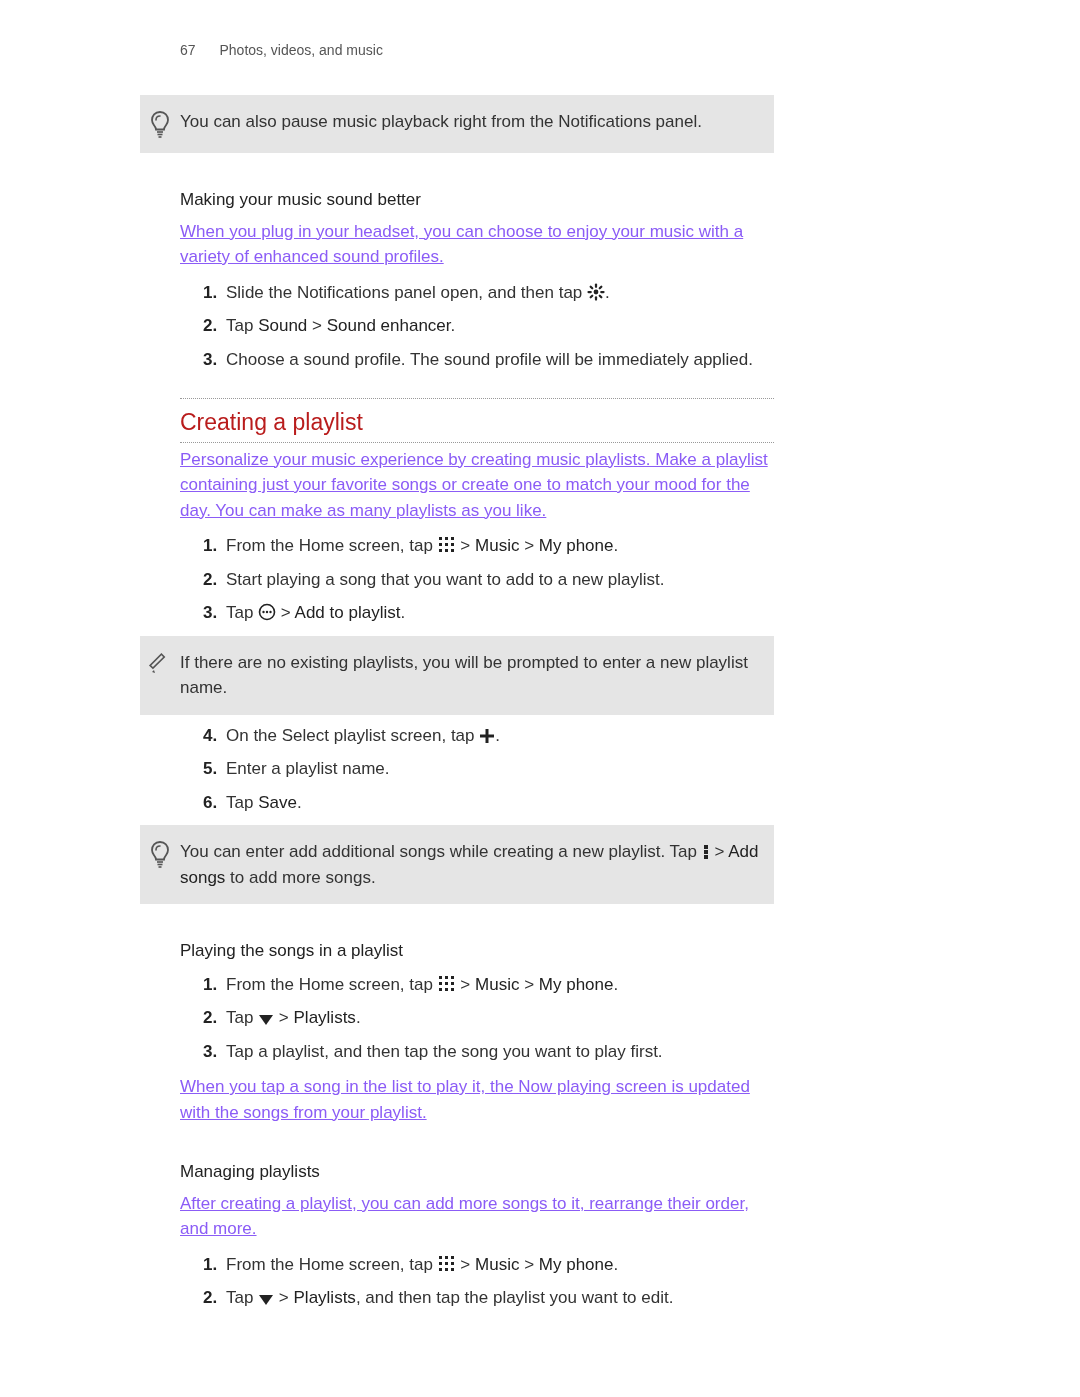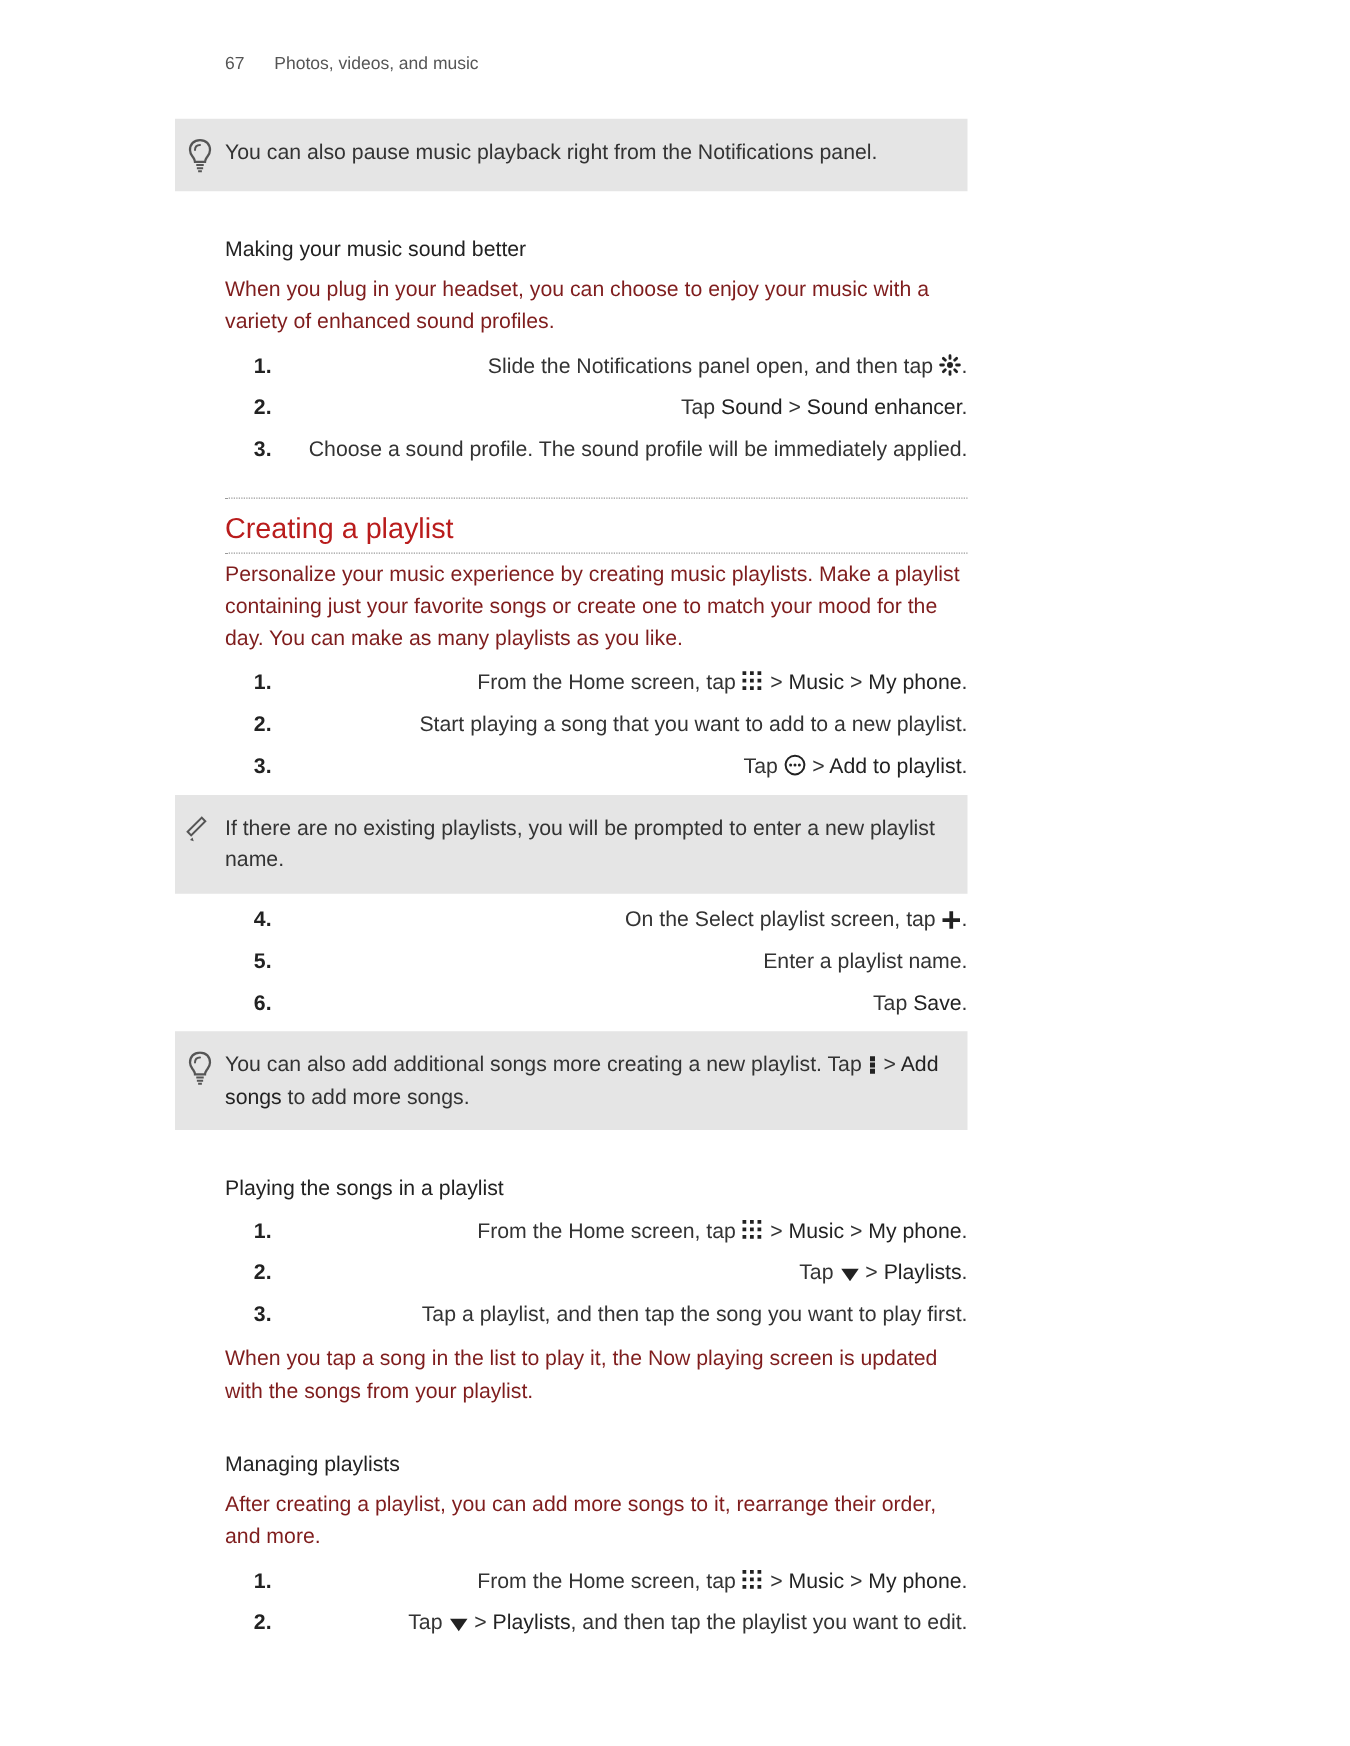--- a/index.html
+++ b/index.html
@@ -43,30 +43,30 @@
     color: #333;
   }
   .subheading {
     font-weight: 400;
     margin-top: 34px;
     margin-bottom: 6px;
     color: #222;
   }
   .para {
     margin: 4px 0 10px 0;
-    color: #7f1d1d;
+    color: #8b5cf6;
+    text-decoration: underline;
   }
   ol.steps {
     margin: 6px 0 10px 0;
     padding-left: 42px;
   }
   ol.steps > li {
     margin: 8px 0;
     padding-left: 4px;
-    text-align: right;
   }
   ol.steps > li::marker {
     font-weight: 600;
     color: #222;
   }
   .bold { font-weight: 400; color: #222; }
   .section-title {
     color: #b91c1c;
     font-size: 23px;
     font-weight: 400;
@@ -199,21 +199,21 @@
     <div class="cicon">
       <svg width="22" height="28" viewBox="0 0 22 28">
         <path d="M11 1 C6 1 3 4.5 3 9 c0 3 1.6 4.5 2.6 6 c0.7 1 1.4 2 1.4 3.5 h8 c0-1.5 0.7-2.5 1.4-3.5 c1-1.5 2.6-3 2.6-6 C19 4.5 16 1 11 1 Z" fill="none" stroke="#555" stroke-width="1.8"></path>
         <path d="M11 5 c-2.5 0-4 1.6-4 4" fill="none" stroke="#555" stroke-width="1.6" stroke-linecap="round"></path>
         <line x1="8" y1="21" x2="14" y2="21" stroke="#555" stroke-width="1.6"></line>
         <line x1="8.5" y1="23.5" x2="13.5" y2="23.5" stroke="#555" stroke-width="1.6"></line>
         <line x1="9.5" y1="26" x2="12.5" y2="26" stroke="#555" stroke-width="1.6"></line>
       </svg>
     </div>
     <div class="ctext">
-      <span>You can also add additional songs more creating a new playlist. Tap </span>
+      <span>You can enter add additional songs while creating a new playlist. Tap </span>
       <span class="inline-icon">
         <svg width="8" height="16" viewBox="0 0 8 16">
           <rect x="2" y="1" width="4" height="4" fill="#222"></rect>
           <rect x="2" y="6" width="4" height="4" fill="#222"></rect>
           <rect x="2" y="11" width="4" height="4" fill="#222"></rect>
         </svg>
       </span><span> &gt; </span><span class="bold">Add songs</span><span> to add more songs.</span>
     </div>
   </div>
 

